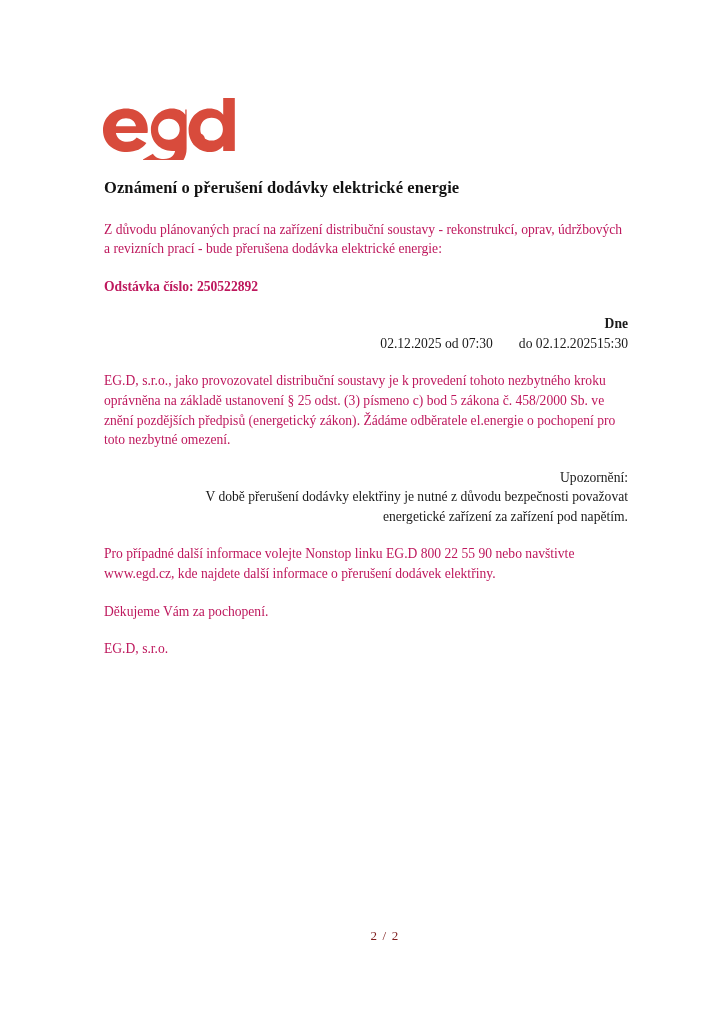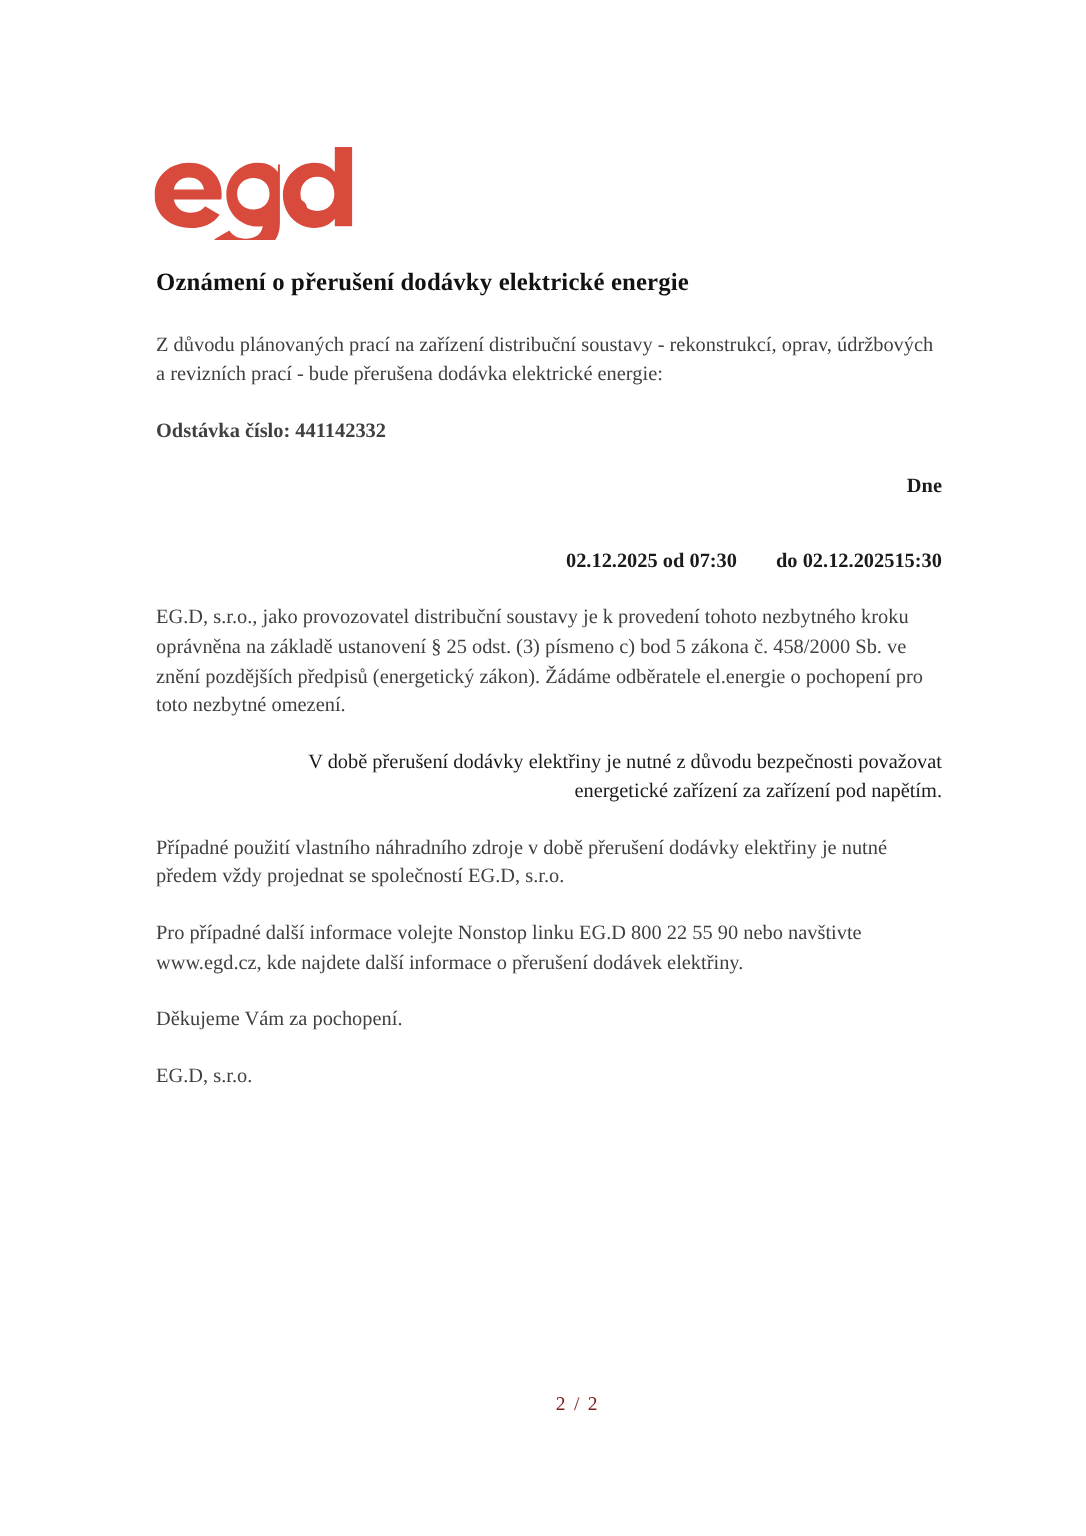--- a/index.html
+++ b/index.html
@@ -51,21 +51,21 @@
     margin: 0 0 21px 0;
     line-height: 1.25;
     color: #121212;
   }
 
   p.para {
     margin: 0 0 18px 0;
     font-size: 13.6px;
     line-height: 1.44;
     text-align: left;
-    color: #404040;
+    color: #be185d;
   }
   p.para:last-child { margin-bottom: 16px; }
 
   .para.bold,
   .line.bold {
     font-weight: bold;
   }
 
   .block {
     margin: 0 0 18px 0;
@@ -74,24 +74,23 @@
   .line {
     font-size: 13.6px;
     line-height: 1.44;
     white-space: pre;
   }
 
   
   .date-row {
     display: block;
     white-space: pre;
-    font-weight: bold;
+    font-weight: normal;
     font-size: 13.6px;
     line-height: 1.44;
-    margin-top: 30px;
   }
   .date-gap {
     display: inline-block;
     width: 26px;
   }
 
   
   .page-footer {
     position: absolute;
     left: 0;
@@ -127,37 +126,37 @@
       </g>
     </svg>
   </div>
 
   <div class="content">
 
     <h1 class="doc-title">Oznámení o přerušení dodávky elektrické energie</h1>
 
     <p class="para">Z důvodu plánovaných prací na zařízení distribuční soustavy - rekonstrukcí, oprav, údržbových a revizních prací - bude přerušena dodávka elektrické energie:</p>
 
-    <p class="para bold">Odstávka číslo: 441142332</p>
+    <p class="para bold">Odstávka číslo: 250522892</p>
 
     <div class="block">
       <div class="line bold">Dne</div>
       <div class="date-row"><span>02.12.2025 od 07:30</span><span class="date-gap"></span><span>do 02.12.202515:30</span></div>
     </div>
 
     <div class="block">
     </div>
 
     <p class="para">EG.D, s.r.o., jako provozovatel distribuční soustavy je k provedení tohoto nezbytného kroku oprávněna na základě ustanovení § 25 odst. (3) písmeno c) bod 5 zákona č. 458/2000 Sb. ve znění pozdějších předpisů (energetický zákon). Žádáme odběratele el.energie o pochopení pro toto nezbytné omezení.</p>
 
     <div class="block">
+      <div class="line">Upozornění:</div>
       <div style="font-size:13.6px;line-height:1.44;margin-left:44px;">V době přerušení dodávky elektřiny je nutné z důvodu bezpečnosti považovat energetické zařízení za zařízení pod napětím.</div>
     </div>
 
-    <p class="para">Případné použití vlastního náhradního zdroje v době přerušení dodávky elektřiny je nutné předem vždy projednat se společností EG.D, s.r.o.</p>
 
     <p class="para">Pro případné další informace volejte Nonstop linku EG.D 800 22 55 90 nebo navštivte www.egd.cz, kde najdete další informace o přerušení dodávek elektřiny.</p>
 
     <p class="para">Děkujeme Vám za pochopení.</p>
 
     <p class="para">EG.D, s.r.o.</p>
 
   </div>
 
   <div class="page-footer">

